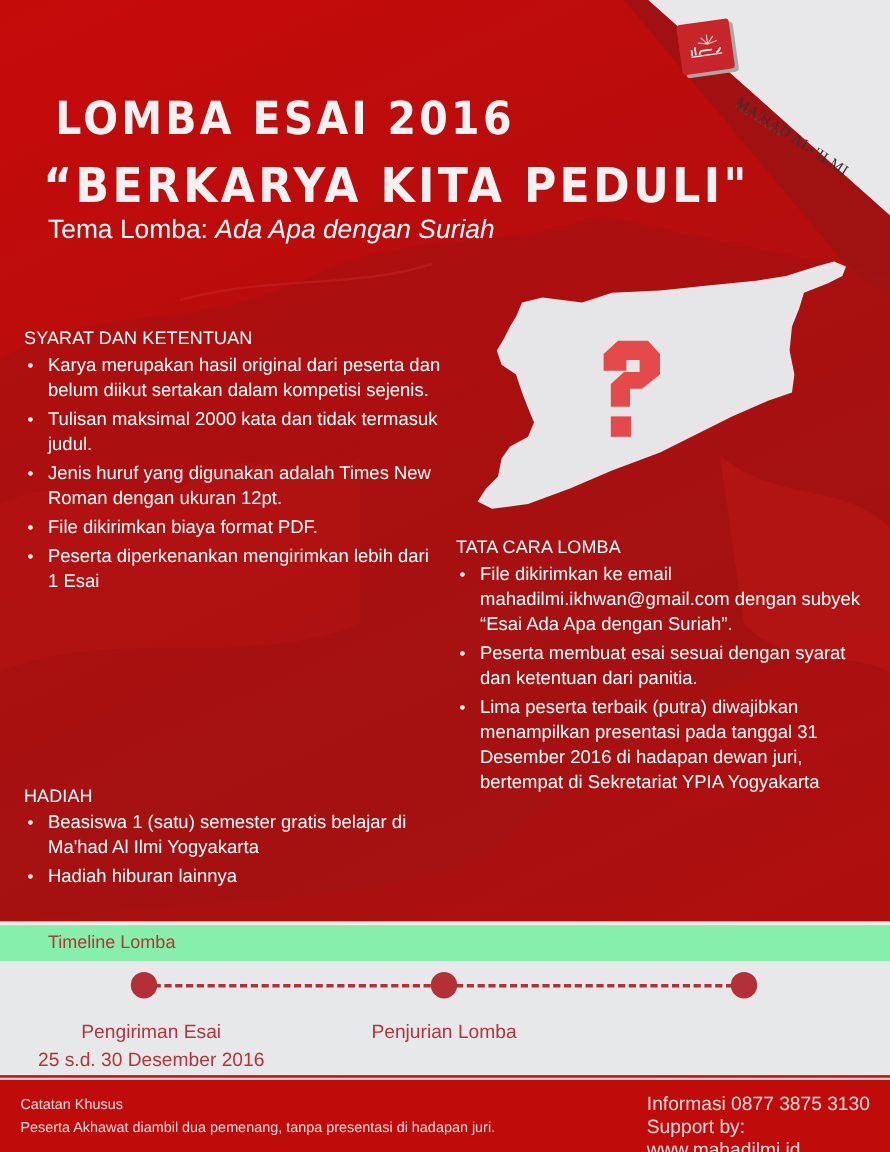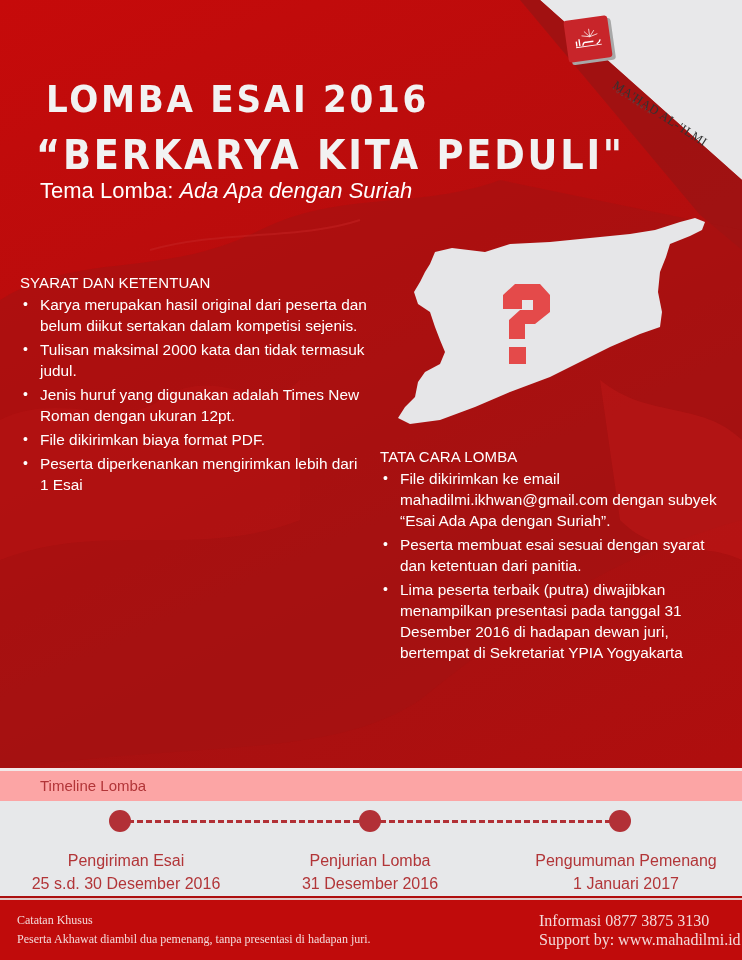--- a/index.html
+++ b/index.html
@@ -59,28 +59,28 @@
   }
   .syarat { left: 20px; top: 272px; width: 350px; }
   .hadiah { left: 20px; top: 653px; width: 350px; }
   .tata { left: 380px; top: 446px; width: 350px; }
 
   
   .map-svg { position: absolute; left: 390px; top: 212px; width: 320px; height: 225px; }
 
   
   .timeline-wrap { position: absolute; left: 0; top: 768px; width: 742px; height: 128px; background: #e7e8ea; border-top: 3px solid #f3e9e9; }
-  .timeline-head { position: absolute; left: 0; top: 0; width: 742px; height: 30px; background: #fca5a5; }
+  .timeline-head { position: absolute; left: 0; top: 0; width: 742px; height: 30px; background: #86efac; }
   .timeline-head span { position: absolute; left: 40px; top: 6px; font-size: 15px; color: #b23538; }
   .tl-line { position: absolute; top: 49px; height: 0; border-top: 3px dashed #b23036; }
   .tl-dot { position: absolute; top: 39px; width: 22px; height: 22px; border-radius: 50%; background: #b23036; }
   .tl-label { position: absolute; top: 78px; text-align: center; color: #b23538; font-size: 16px; line-height: 23px; white-space: nowrap; transform: translateX(-50%); }
 
   
-  .footer { position: absolute; left: 0; top: 898px; width: 742px; height: 62px; background: #c00b0b; border-top: 2px solid #e0c8c8; font-family: Liberation Serif, serif; }
+  .footer { position: absolute; left: 0; top: 898px; width: 742px; height: 62px; background: #c00b0b; border-top: 2px solid #e0c8c8; }
   .footer-l { position: absolute; left: 17px; top: 11px; font-size: 12px; line-height: 19px; color: #f3dada; }
   .footer-r { position: absolute; left: 539px; top: 11px; font-size: 16px; line-height: 19px; color: #f3dada; }
 </style>
 </head>
 <body>
 
 <div class="poster">
 
   <svg class="bg-svg" viewBox="0 0 742 770">
     <polygon points="540,0 742,0 742,180" fill="#e8e8ea"></polygon>
@@ -125,20 +125,27 @@
     <h3>SYARAT DAN KETENTUAN</h3>
     <ul>
       <li>Karya merupakan  hasil original dari peserta dan belum diikut sertakan dalam kompetisi sejenis.</li>
       <li>Tulisan maksimal 2000 kata dan tidak termasuk judul.</li>
       <li>Jenis huruf yang digunakan adalah Times New Roman dengan ukuran 12pt.</li>
       <li>File dikirimkan biaya format PDF.</li>
       <li>Peserta diperkenankan mengirimkan lebih dari 1 Esai</li>
     </ul>
   </div>
 
+  <div class="section hadiah">
+    <h3>HADIAH</h3>
+    <ul>
+      <li>Beasiswa 1 (satu) semester gratis belajar di Ma'had Al Ilmi Yogyakarta</li>
+      <li> Hadiah hiburan lainnya</li>
+    </ul>
+  </div>
 
   <div class="section tata">
     <h3>TATA CARA LOMBA</h3>
     <ul>
       <li>File dikirimkan ke email mahadilmi.ikhwan@gmail.com dengan subyek “Esai Ada Apa dengan Suriah”.</li>
       <li>Peserta membuat esai sesuai dengan syarat dan ketentuan dari panitia.</li>
       <li>Lima peserta terbaik (putra) diwajibkan menampilkan presentasi pada tanggal 31 Desember 2016 di hadapan dewan juri, bertempat di Sekretariat YPIA Yogyakarta</li>
     </ul>
   </div>
 
@@ -151,25 +158,20 @@
     <div class="tl-dot" style="left:109px;"></div>
     <div class="tl-dot" style="left:359px;"></div>
     <div class="tl-dot" style="left:609px;"></div>
 
     <div class="tl-label" style="left:126px;">
       <div>Pengiriman Esai</div>
       <div>25 s.d. 30 Desember 2016</div>
     </div>
     <div class="tl-label" style="left:370px;">
       <div>Penjurian Lomba</div>
-      <div>31 Desember 2016</div>
-    </div>
-    <div class="tl-label" style="left:626px;">
-      <div>Pengumuman Pemenang</div>
-      <div>1 Januari 2017</div>
     </div>
   </div>
 
   <div class="footer">
     <div class="footer-l">
       <div>Catatan Khusus</div>
       <div>Peserta Akhawat diambil dua pemenang, tanpa presentasi di hadapan juri.</div>
     </div>
     <div class="footer-r">
       <div>Informasi 0877 3875 3130</div>

